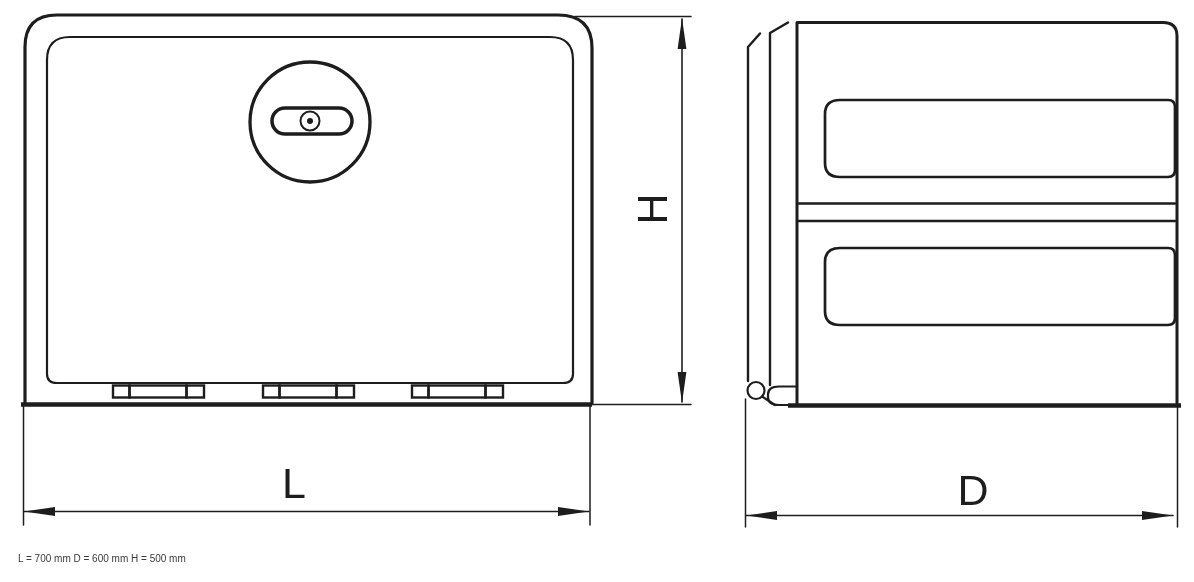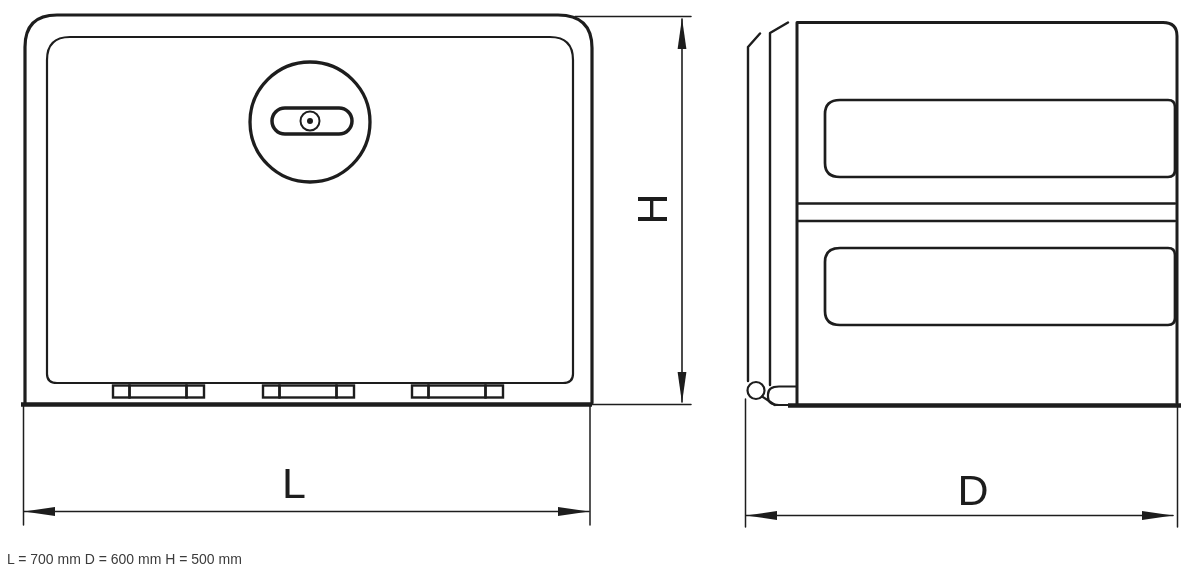--- a/index.html
+++ b/index.html
@@ -13,22 +13,22 @@
   svg{display:block;}
   .ln{stroke:var(--line,#1d1d1d);fill:none;stroke-linecap:round;stroke-linejoin:round;}
   .lnsq{stroke:var(--line,#1d1d1d);fill:none;stroke-linecap:butt;stroke-linejoin:miter;}
   .fl{fill:var(--line,#1d1d1d);stroke:none;}
   .dim-label{
     fill:var(--line,#1d1d1d);
     font-family:"Liberation Sans",sans-serif;
     font-size:43px;
   }
   .caption{
-    position:absolute;left:7px;top:549px;
-    font-size:14px;line-height:20px;
+    position:absolute;left:18px;top:549px;
+    font-size:10px;line-height:20px;
     color:var(--caption-text,#3b3b3b);
     white-space:nowrap;
     text-align:center;
   }
 </style>
 </head>
 <body>
 
 <div class="canvas">
   <svg width="1194" height="582" viewBox="0 0 1194 582">

